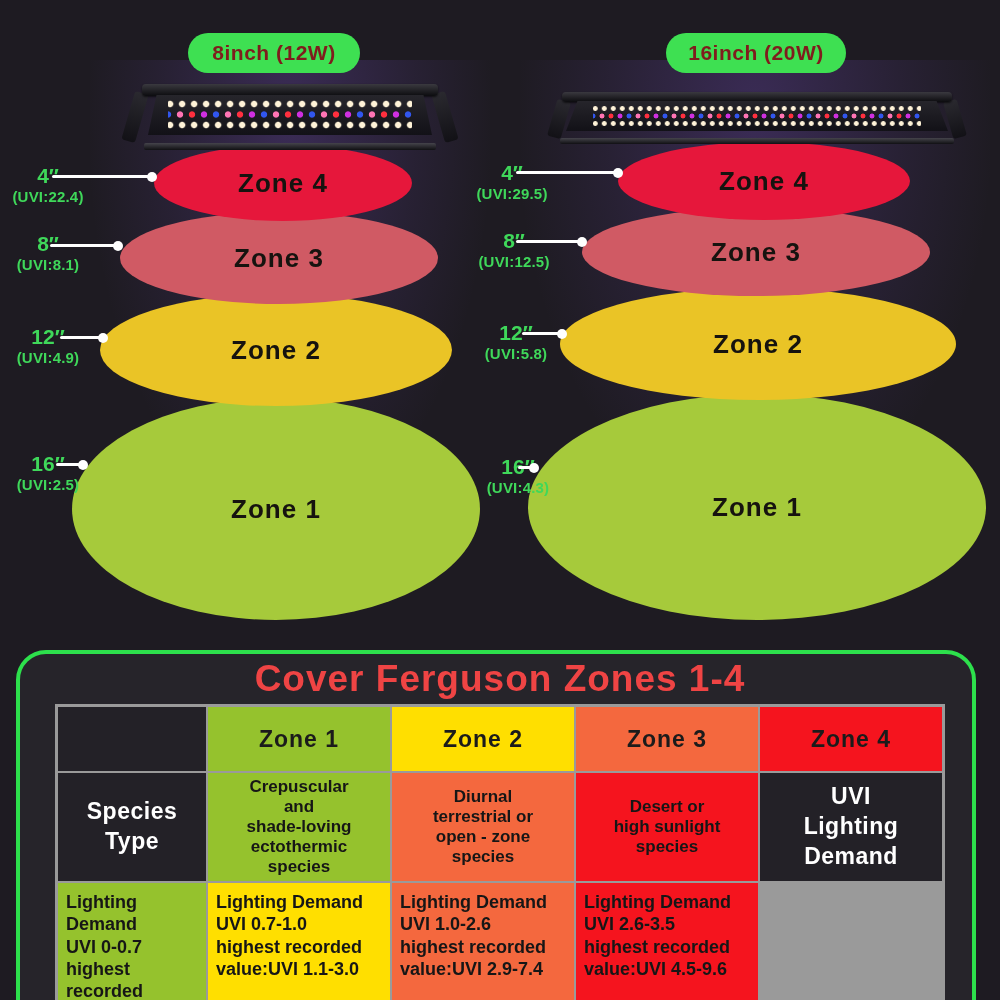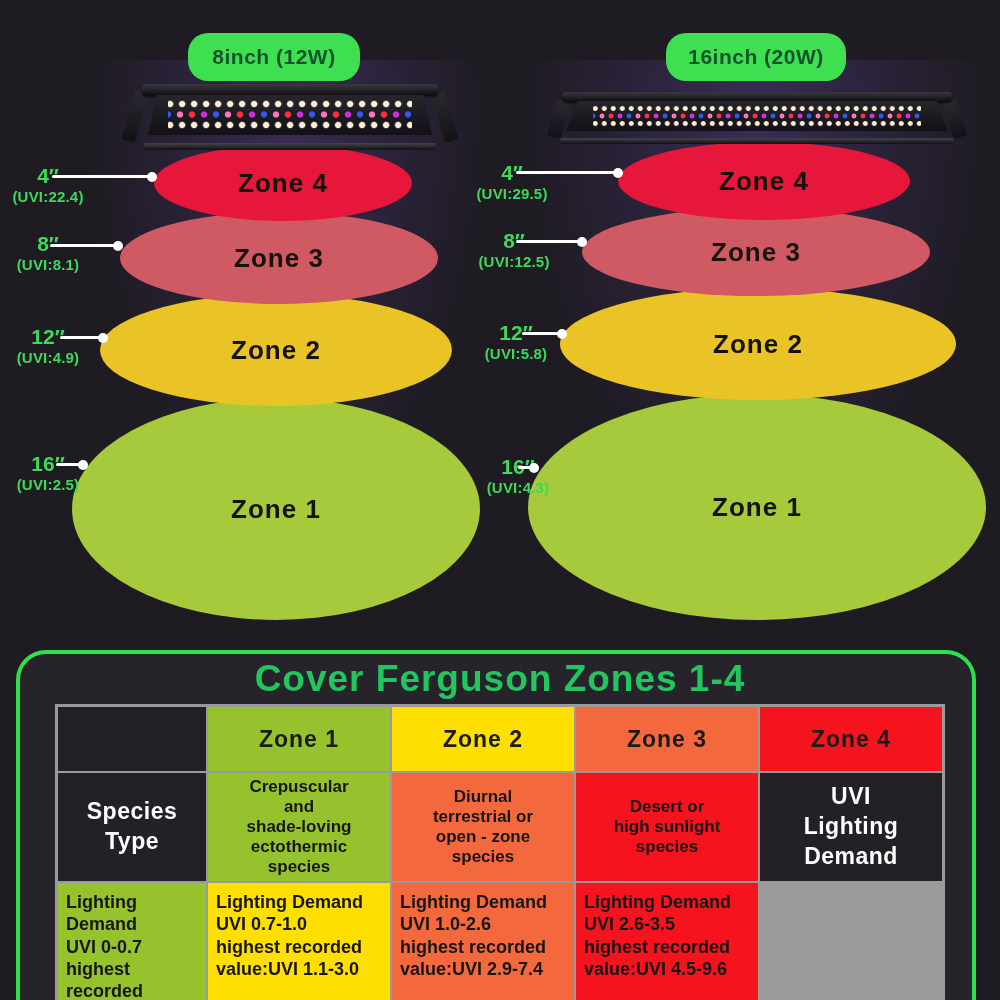--- a/index.html
+++ b/index.html
@@ -10,22 +10,22 @@
   }
   
   .glow{position:absolute;pointer-events:none;z-index:1;}
   .glow.gl{left:90px;top:60px;width:400px;height:460px;
     background:radial-gradient(ellipse at 50% 12%,rgba(124,82,205,.30),rgba(124,82,205,.10) 45%,transparent 72%);}
   .glow.gr{left:520px;top:60px;width:470px;height:460px;
     background:radial-gradient(ellipse at 50% 12%,rgba(124,82,205,.30),rgba(124,82,205,.10) 45%,transparent 72%);}
 
   
   .badge{
-    position:absolute;z-index:40;height:48px;border-radius:20px;
-    background:#3ee052;color:#14532d;font-weight:bold;font-size:21px;
+    position:absolute;z-index:40;height:40px;border-radius:20px;
+    background:#3ee052;color:#7f1d1d;font-weight:bold;font-size:21px;
     display:flex;align-items:center;justify-content:center;letter-spacing:.5px;
   }
   .badge.b8{left:188px;top:33px;width:172px;}
   .badge.b16{left:666px;top:33px;width:180px;}
 
   
   .fixture{position:absolute;z-index:35;}
   .fixture.f8{left:128px;top:84px;width:324px;height:68px;}
   .fixture.f16{left:552px;top:92px;width:410px;height:54px;}
   .rail-top{position:absolute;left:14px;right:14px;top:0;height:12px;border-radius:4px;
@@ -87,21 +87,21 @@
   .measure{position:absolute;z-index:30;width:92px;text-align:center;}
   .dist{font-weight:bold;font-size:21px;color:#3fd85a;line-height:1;}
   .uvi{font-weight:bold;font-size:15px;color:#3fd85a;line-height:1.2;margin-top:2px;letter-spacing:.2px;}
   .pline{position:absolute;height:3px;background:#ffffff;border-radius:2px;z-index:30;}
   .pdot{position:absolute;width:10px;height:10px;border-radius:50%;background:#ffffff;z-index:31;}
 
   
   .panel{position:absolute;left:16px;top:650px;width:952px;height:400px;z-index:45;
     border:4px solid #2de04c;border-radius:30px;background:#26242a;}
   .panel-title{position:absolute;left:0;right:0;top:658px;z-index:46;text-align:center;
-    font-size:37px;font-weight:bold;color:#22c55e;letter-spacing:1px;}
+    font-size:37px;font-weight:bold;color:#ef4444;letter-spacing:1px;}
 
   
   .ztable{position:absolute;left:55px;top:704px;z-index:47;
     display:grid;grid-template-columns:148px 182px 182px 182px 182px;
     grid-template-rows:64px 108px 150px;
     gap:2px;border:3px solid #9a9a9a;background:#9a9a9a;}
   .cell{display:flex;align-items:center;justify-content:center;white-space:pre-line;}
   .cell.dark{background:#232127;}
   .cell.c1{background:#95c22d;}
   .cell.c2{background:#ffdf00;}

